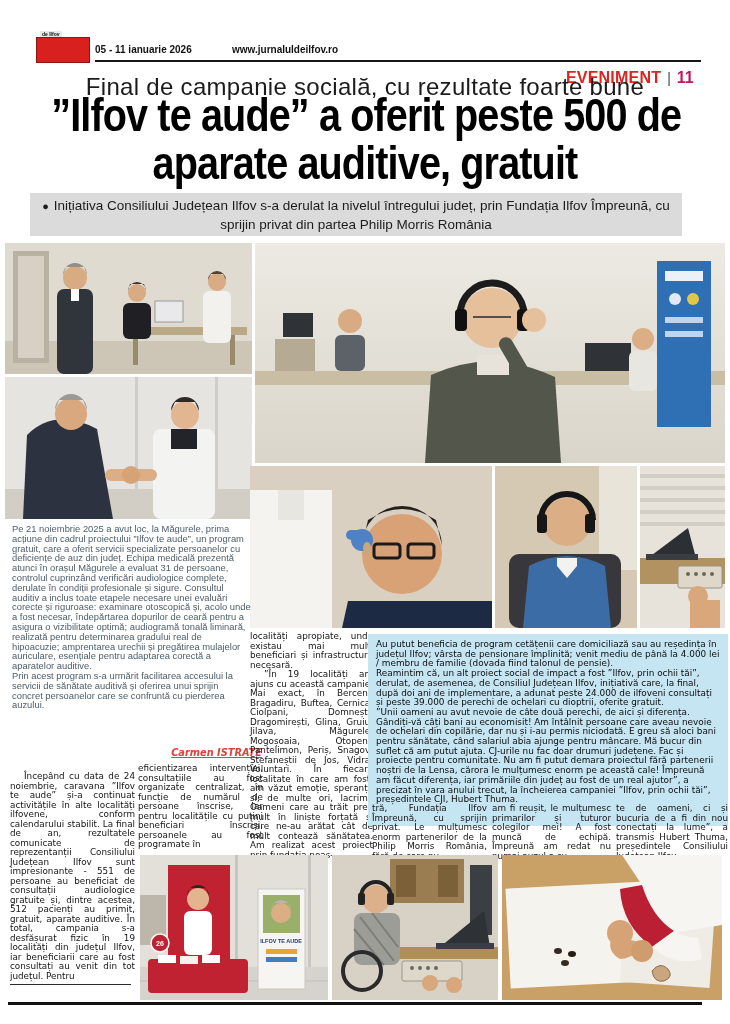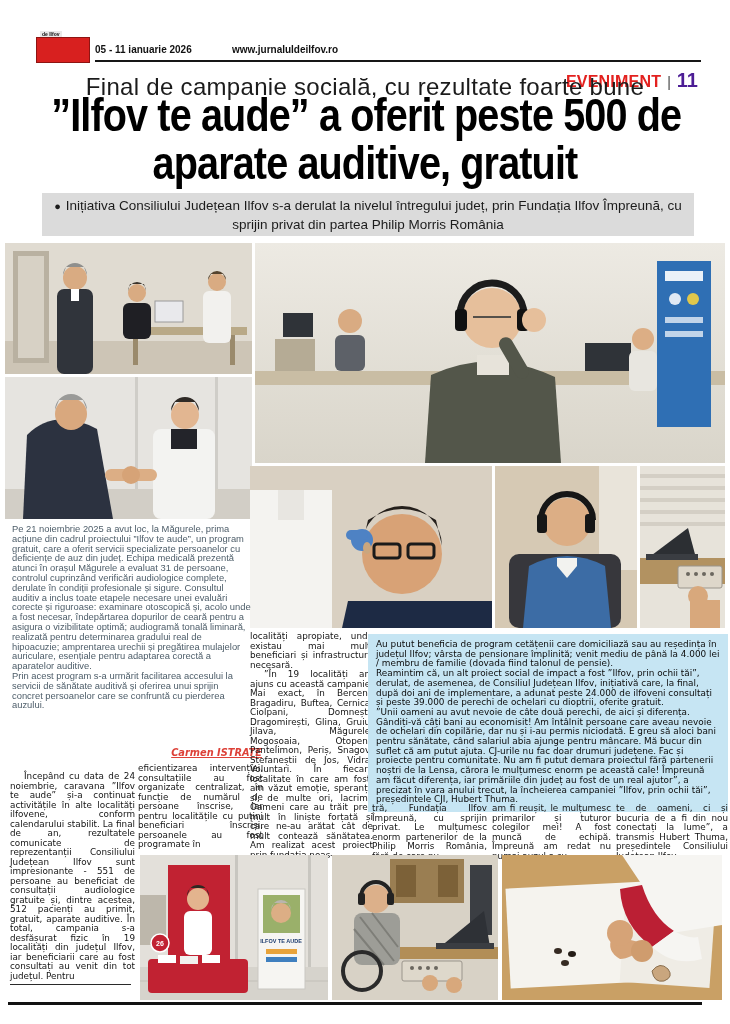--- a/index.html
+++ b/index.html
@@ -9,48 +9,48 @@
 
   
   .logo-box{left:36px;top:37px;width:52px;height:24px;background:#d8201f;border:1px solid #8e1412;
             display:flex;align-items:center;justify-content:center;}
   .logo-main{color:#ffffff;font-weight:bold;font-size:12px;letter-spacing:-0.5px;margin-top:45px;}
   .logo-top{left:40px;top:31px;font-size:5px;font-weight:bold;color:#111;background:#e9e9e9;padding:0 2px;}
   .hdr-small{font-size:10px;font-weight:bold;color:#111;}
   .section-row{top:37px;left:566px;display:flex;align-items:baseline;gap:6px;margin-top:32px;}
   .section-label{color:#e3211f;font-weight:800;font-size:16px;letter-spacing:0.2px;}
   .section-sep{color:#444;font-size:14px;}
-  .page-num{color:#4c1d95;font-weight:800;font-size:20px;}
+  .page-num{color:#be185d;font-weight:800;font-size:16px;}
   .hdr-rule{left:95px;top:60px;width:606px;height:2px;background:#161616;}
 
   
   .kicker{left:0;top:73px;width:730px;text-align:center;font-size:24px;color:#1b1b1b;letter-spacing:0.3px;}
   .headline{left:0;width:730px;text-align:center;font-weight:800;color:#000;
             font-size:46px;line-height:46px;letter-spacing:-1px;}
   .headline>span{display:inline-block;transform:scaleX(0.86);transform-origin:center;white-space:nowrap;}
   .lead-box{left:30px;top:193px;width:652px;height:43px;background:#dbdbdb;
-            font-size:13.5px;line-height:17.5px;text-align:center;color:#1c1c1c;padding-top:4px;box-sizing:border-box;margin-left:12px;}
+            font-size:13.5px;line-height:17.5px;text-align:center;color:#1c1c1c;padding-top:4px;box-sizing:border-box;}
   .lead-bullet{font-size:11px;margin-right:5px;}
 
   
   .photo{overflow:hidden;background:#d8d4cb;}
   .photo svg{display:block;}
 
   
   .intro{left:12px;top:524px;width:239px;font-family:"Liberation Sans",sans-serif;
          font-size:9.4px;line-height:9.8px;color:#4d5d69;text-align:left;}
   .intro p{margin:0;}
   .byline{left:138px;top:747px;width:124px;text-align:right;font-family:"DejaVu Sans",sans-serif;
           font-size:9.8px;font-weight:bold;font-style:italic;color:#dd4138;text-decoration:underline;}
   .col{font-family:"DejaVu Sans",sans-serif;font-size:8.8px;line-height:9.5px;
        text-align:justify;color:#141414;}
   .col p{margin:0;}
   .indent{text-indent:14px;}
   .info-box{left:368px;top:634px;width:360px;background:#c6e5f3;box-sizing:border-box;
-            padding:6px 8px 7px 8px;font-family:"DejaVu Sans",sans-serif;
+            padding:6px 8px 21px 8px;font-family:"DejaVu Sans",sans-serif;
             font-size:8.9px;line-height:9.7px;color:#0c0c0c;text-align:left;}
   .info-box p{margin:0;}
   .col1-rule{left:10px;top:984px;width:121px;height:1px;background:#2a2a2a;}
   .bottom-rule{left:8px;top:1002px;width:694px;height:3px;background:#111;}
 </style>
 </head>
 <body>
 
 <div class="abs logo-top">de Ilfov</div>
 <div class="abs logo-box">

